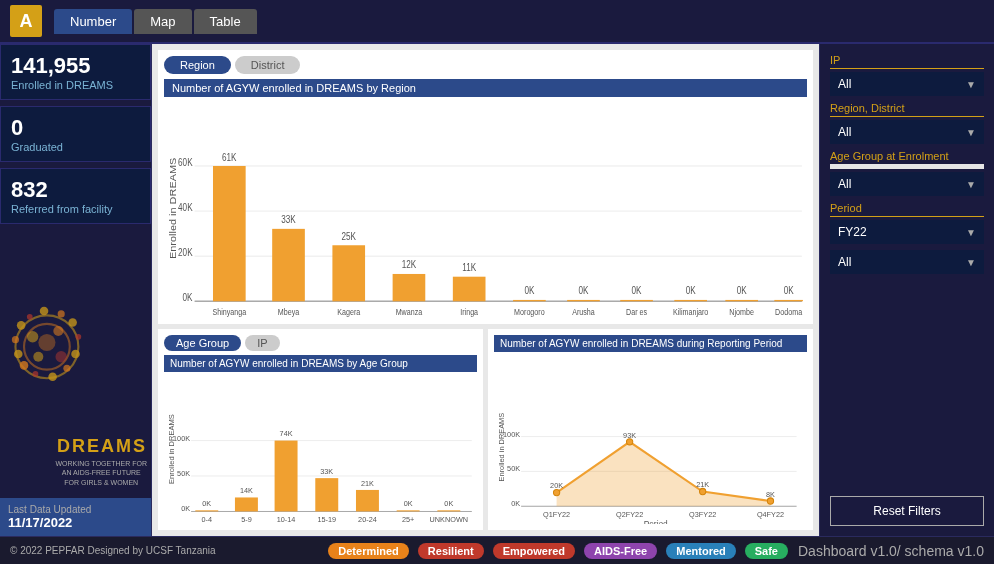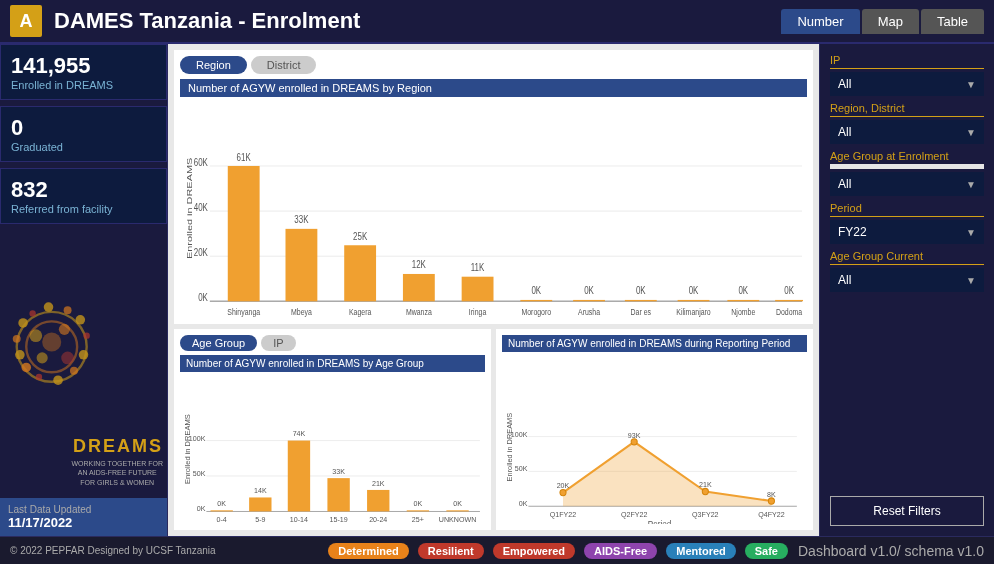--- a/index.html
+++ b/index.html
@@ -4,31 +4,30 @@
   <style>
     * { box-sizing: border-box; margin: 0; padding: 0; font-family: 'Segoe UI', Arial, sans-serif; }
     body { width: 994px; height: 564px; overflow: hidden; background: #1a1a2e; color: #fff; }
     svg { width: 100%; height: 100%; }
   </style>
 </head>
 <body>
 
 <div style="background:#1a1a3e;display:flex;align-items:center;padding:0 10px;height:44px;border-bottom:2px solid #2a2a6e;">
   <div style="background:#d4a017;color:#fff;font-weight:bold;width:32px;height:32px;display:flex;align-items:center;justify-content:center;font-size:18px;margin-right:12px;border-radius:2px;">A</div>
-  <div style="font-size:22px;font-weight:bold;color:#fff;flex:1;">DAMES Tanzania - Enrolment</div>
   <div style="display:flex;gap:2px;" id="header-tabs">
       <div style="padding: 5px 16px; font-size: 13px; cursor: pointer; border-radius: 3px 3px 0px 0px; background: rgb(44, 74, 138); color: rgb(255, 255, 255);">Number</div>
       <div style="padding: 5px 16px; font-size: 13px; cursor: pointer; border-radius: 3px 3px 0px 0px; background: rgb(85, 85, 85); color: rgb(255, 255, 255);">Map</div>
       <div style="padding: 5px 16px; font-size: 13px; cursor: pointer; border-radius: 3px 3px 0px 0px; background: rgb(85, 85, 85); color: rgb(255, 255, 255);">Table</div>
     </div>
 </div>
 
 <div style="display:flex;height:492px;">
 
-  <div style="width:168px;background:#1a1a3e;display:flex;flex-direction:column;padding:0;border-right:1px solid #2a2a5e;">
+  <div style="width:152px;background:#1a1a3e;display:flex;flex-direction:column;padding:0;border-right:1px solid #2a2a5e;">
     <div id="stat-boxes">
         <div style="background: rgb(13, 27, 62); border: 1px solid rgb(42, 42, 110); padding: 8px 10px; margin-bottom: 6px;">
           <div style="font-size:22px;font-weight:bold;color:#fff;">141,955</div>
           <div style="font-size:11px;color:#7ab3d4;">Enrolled in DREAMS</div>
         </div>
         <div style="background: rgb(13, 27, 62); border: 1px solid rgb(42, 42, 110); padding: 8px 10px; margin-bottom: 6px;">
           <div style="font-size:22px;font-weight:bold;color:#fff;">0</div>
           <div style="font-size:11px;color:#7ab3d4;">Graduated</div>
         </div>
         <div style="background: rgb(13, 27, 62); border: 1px solid rgb(42, 42, 110); padding: 8px 10px; margin-bottom: 24px;">
@@ -261,21 +260,20 @@
     </div>
       </div>
       <div>
     <div style="font-size:11px;color:#d4a017;border-bottom:1px solid #d4a017;padding-bottom:2px;margin-bottom:3px;">Period</div>
     <div style="background:#0d1b3e;color:#fff;border:none;width:100%;padding:5px 8px;font-size:12px;display:flex;align-items:center;justify-content:space-between;cursor:pointer;">
       <span>FY22</span>
       <span style="color:#aaa;font-size:10px;">▼</span>
     </div>
       </div>
       <div>
-    <div style="font-size:11px;color:#d4a017;border-bottom:1px solid #d4a017;padding-bottom:2px;margin-bottom:3px;">Age Group Current</div>
     <div style="background:#0d1b3e;color:#fff;border:none;width:100%;padding:5px 8px;font-size:12px;display:flex;align-items:center;justify-content:space-between;cursor:pointer;">
       <span>All</span>
       <span style="color:#aaa;font-size:10px;">▼</span>
     </div>
       </div>
       <div style="background: rgb(26, 26, 62); border: 1px solid rgb(170, 170, 170); color: rgb(255, 255, 255); padding: 7px; text-align: center; cursor: pointer; font-size: 12px; margin-top: auto;">Reset Filters</div>
     </div>
 
 </div>
 

